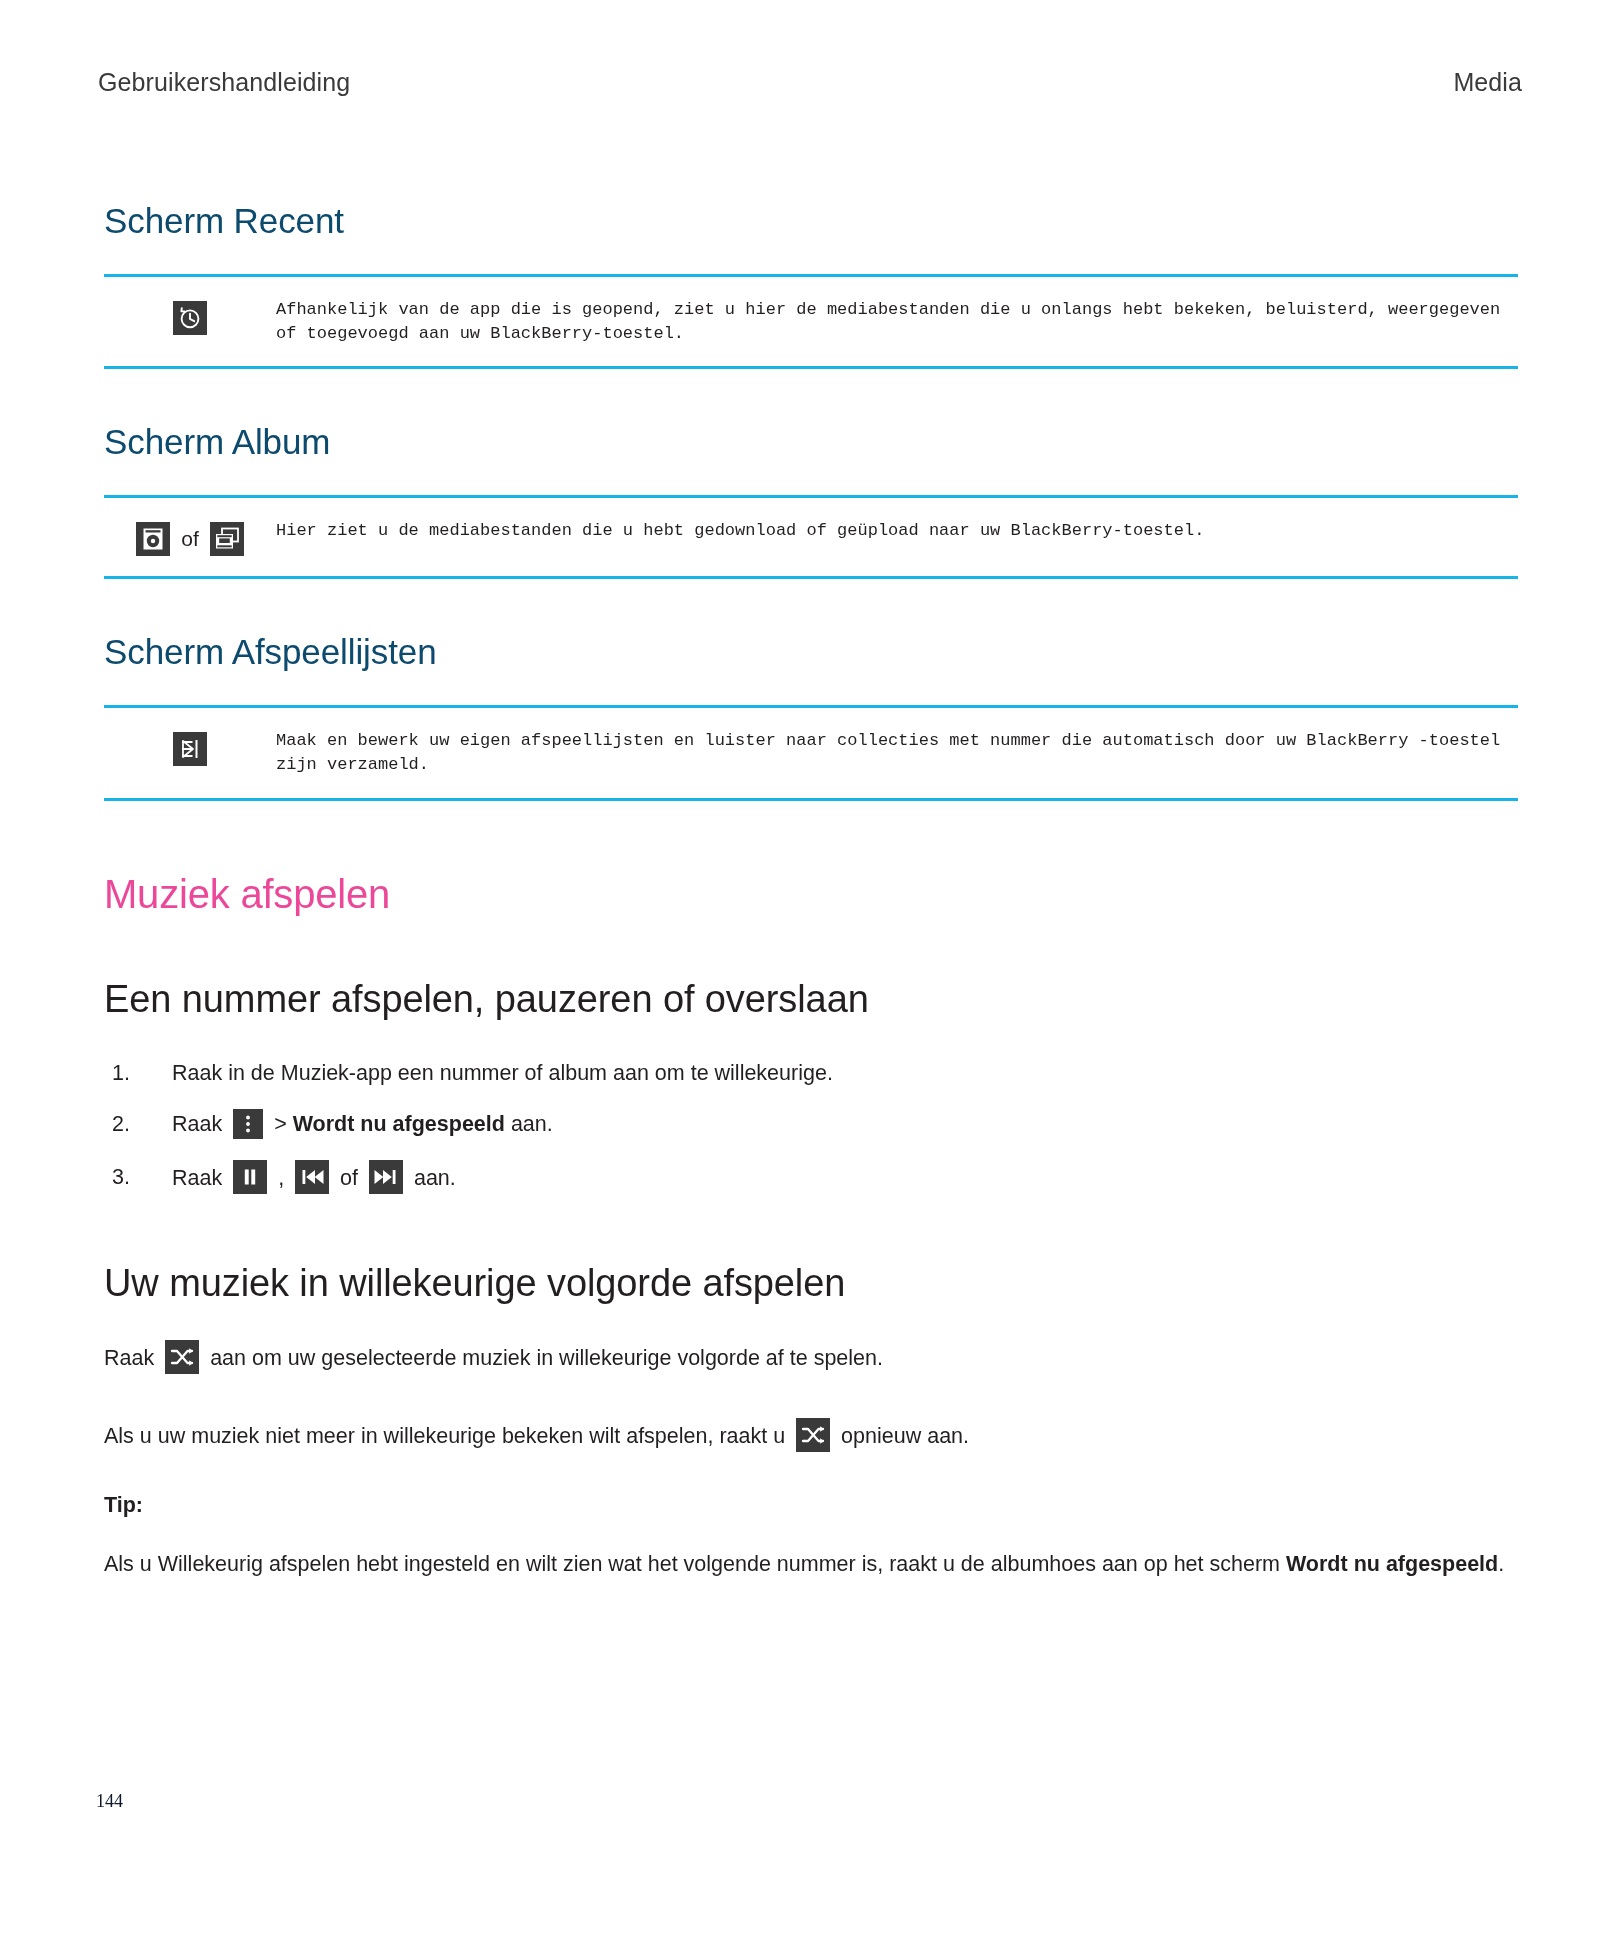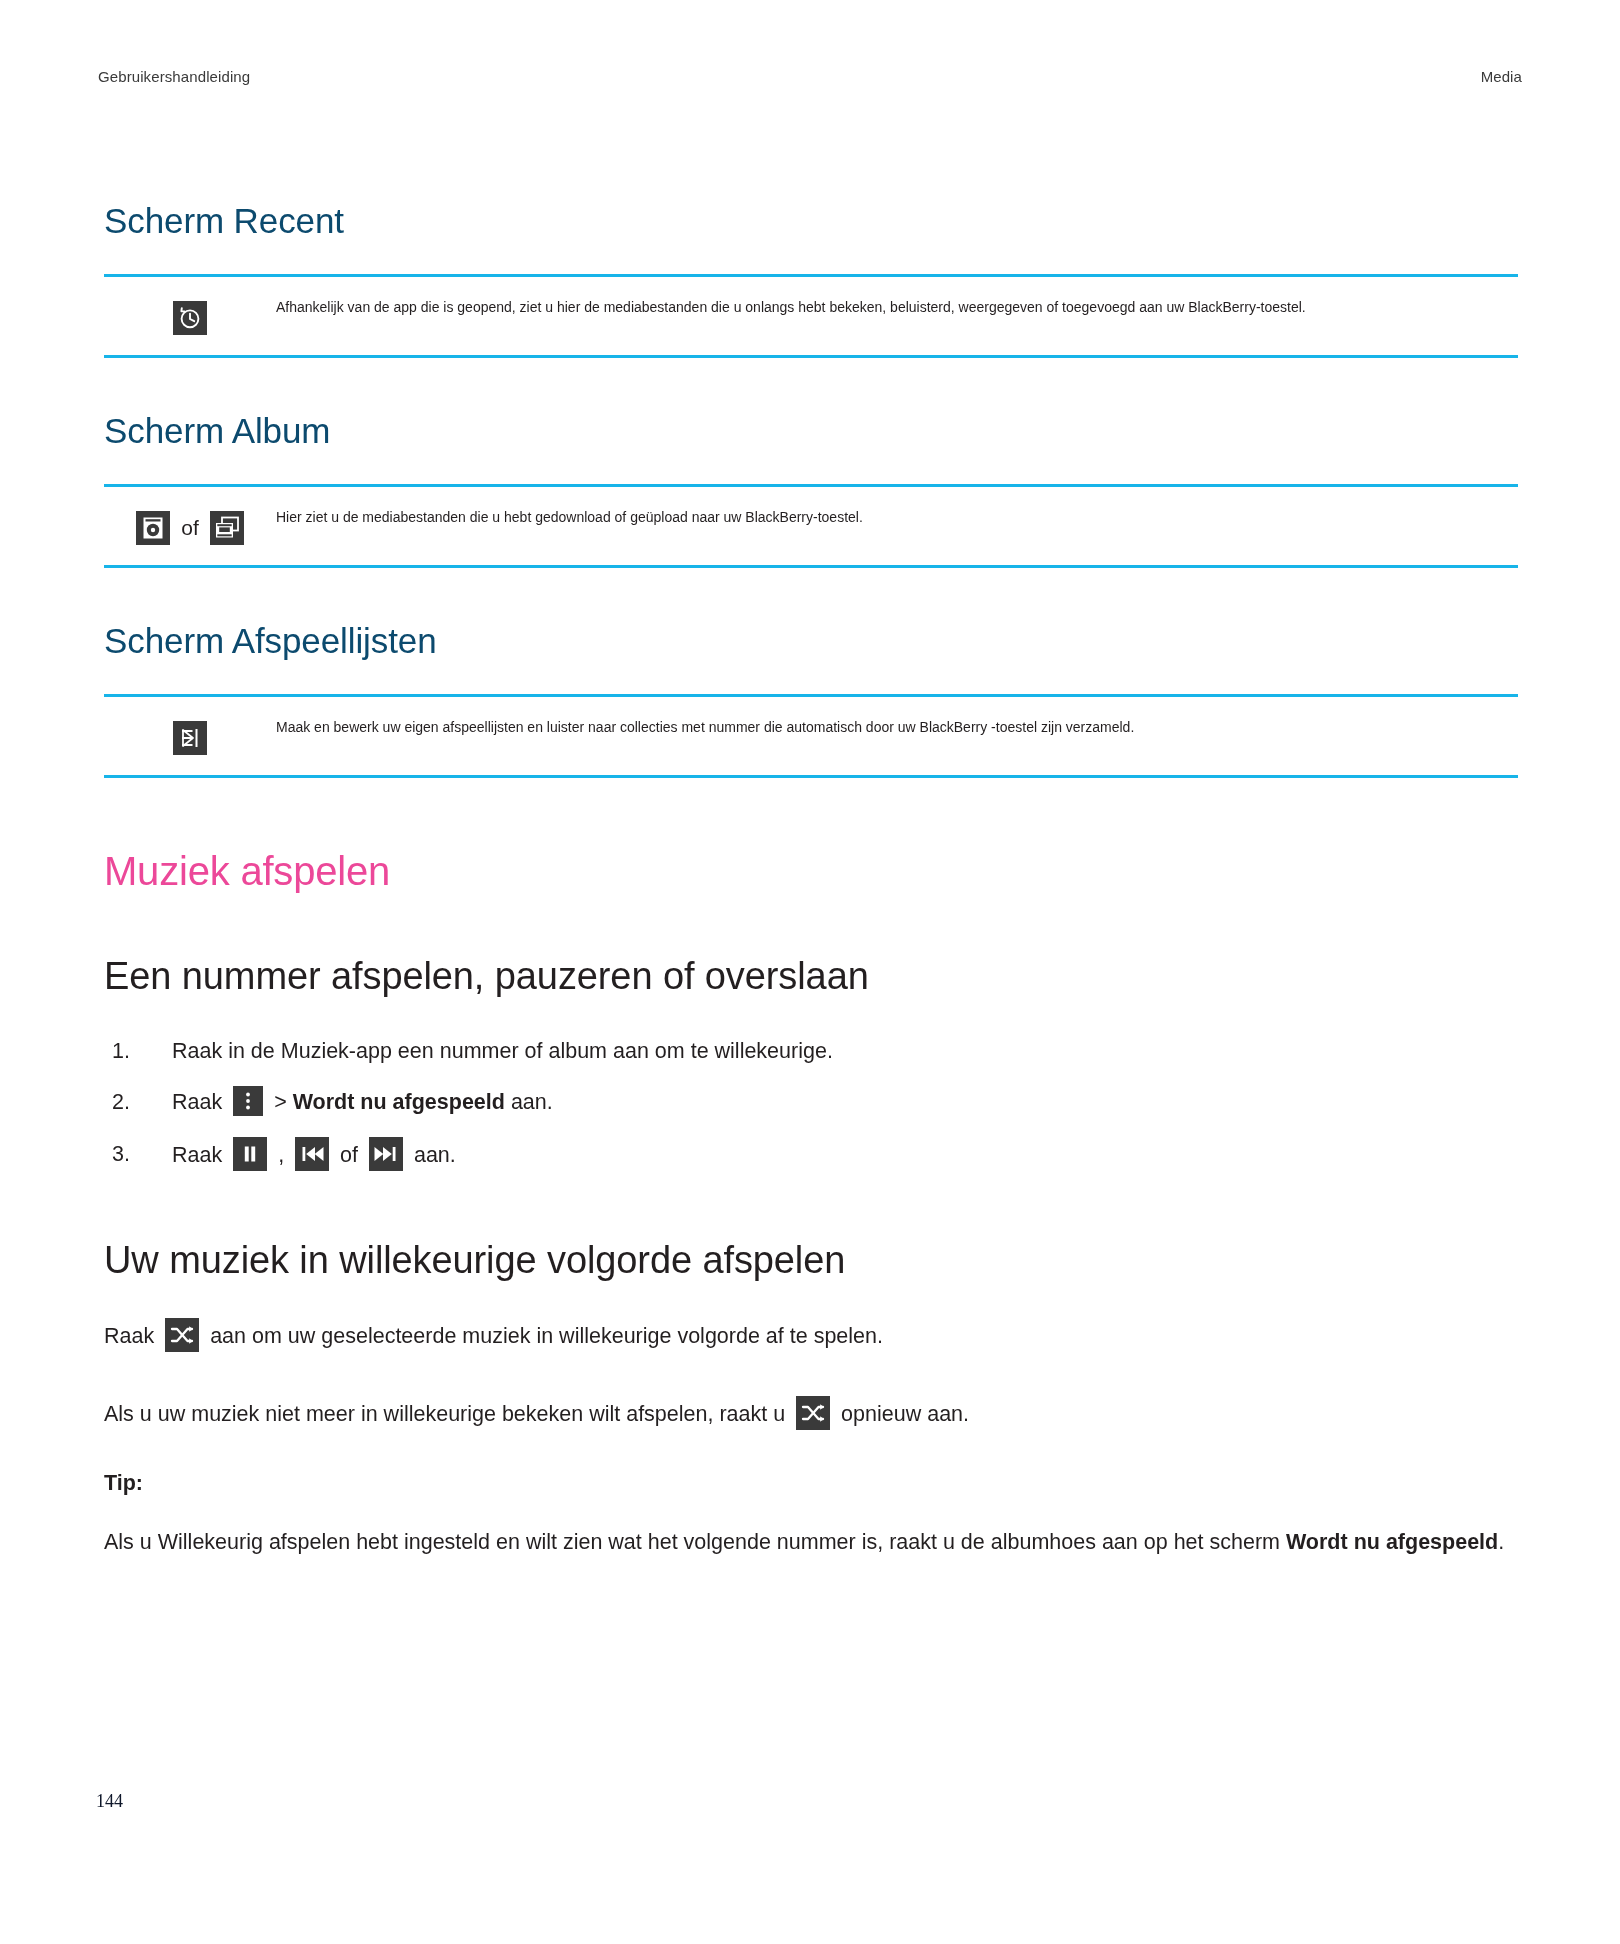--- a/index.html
+++ b/index.html
@@ -24,21 +24,21 @@
 
   
   .runhead {
     position: absolute;
     top: 68px;
     left: 98px;
     right: 98px;
     display: flex;
     justify-content: space-between;
     align-items: baseline;
-    font-size: 15px;
+    font-size: 25px;
     color: #3a3a3a;
     letter-spacing: 0.1px;
   }
   .runhead .left  { text-align: left; }
   .runhead .right { text-align: right; }
 
   
   .content {
     position: absolute;
     top: 200px;
@@ -85,24 +85,25 @@
     width: 172px;
     flex: 0 0 172px;
     display: flex;
     align-items: center;
     justify-content: center;
     gap: 11px;
     padding-top: 3px;
   }
   .desc-textcell {
     flex: 1 1 auto;
-    font-size: 14px;
+    font-size: 17px;
     line-height: 1.42;
     color: #231f20;
     padding-right: 10px;
+    font-family: Liberation Mono, monospace;
   }
   .of-word {
     font-size: 21px;
     color: #231f20;
   }
 
   
   .gicon {
     display: inline-block;
     vertical-align: middle;

